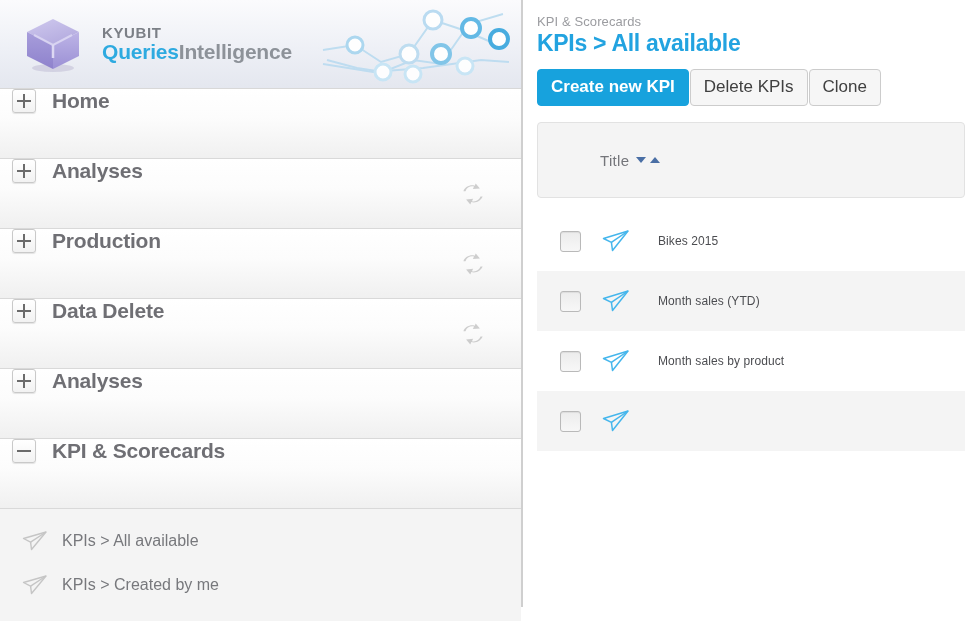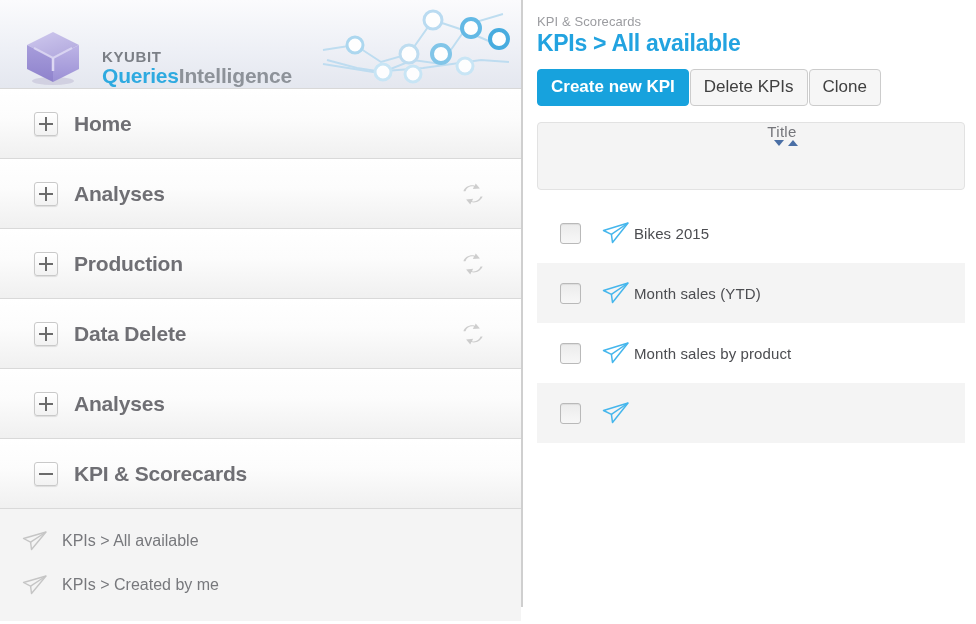--- a/index.html
+++ b/index.html
@@ -34,21 +34,21 @@
     flex: 0 0 523px;
   }
 
   .brand {
     position: relative;
     height: 88px;
     background: linear-gradient(to bottom, #fbfbfd 0%, #eef0f6 55%, #e4e7ef 100%);
     border-bottom: 1px solid #d8d8d8;
     overflow: hidden;
     display: flex;
-    align-items: flex-end;
+    align-items: center;
   }
   .brand-logo {
     margin-left: 22px;
     width: 62px;
     height: 62px;
     flex: 0 0 62px;
     position: relative;
   }
   .brand-text {
     margin-left: 18px;
@@ -74,24 +74,24 @@
     width: 200px;
     height: 84px;
     opacity: 0.95;
   }
 
   
   .nav-group {
     position: relative;
     height: 70px;
     display: flex;
-    align-items: center;
+    align-items: flex-start;
     border-bottom: 1px solid #d9d9d9;
     background: linear-gradient(to bottom, #ffffff 0%, #fcfcfc 42%, #f0f0f0 100%);
-    padding-left: 34px;
+    padding-left: 12px;
     box-sizing: border-box;
     cursor: pointer;
   }
   .toggle-box {
     width: 22px;
     height: 22px;
     flex: 0 0 22px;
     border: 1px solid #c9c9c9;
     border-radius: 3px;
     background: linear-gradient(to bottom, #ffffff, #f2f2f2);
@@ -199,27 +199,26 @@
     background: #17a2dd;
     border-color: #17a2dd;
     color: #ffffff;
     font-weight: bold;
   }
 
   .table-head {
     background: #f4f4f4;
     border: 1px solid #e2e2e2;
     border-radius: 4px;
-    height: 68px;
+    height: 76px;
     display: flex;
     align-items: center;
     padding-left: 62px;
     box-sizing: border-box;
     margin-right: 0px;
-    flex-direction: column;
   }
   .th-label {
     font-size: 15px;
     color: #74757a;
     letter-spacing: 0.3px;
   }
   .sort-arrows {
     display: inline-flex;
     align-items: center;
     gap: 4px;
@@ -260,22 +259,22 @@
     box-shadow: inset 0 1px 1px rgba(0,0,0,0.07);
     cursor: pointer;
   }
   .row-icon {
     margin-left: 21px;
     width: 28px;
     height: 24px;
     flex: 0 0 28px;
   }
   .row-title {
-    margin-left: 4px;
-    font-size: 15px;
+    margin-left: 28px;
+    font-size: 12px;
     color: #4c4d51;
     letter-spacing: 0.1px;
   }
 </style>
 </head>
 <body>
 
 <div class="app">
 
   <div class="sidebar">

